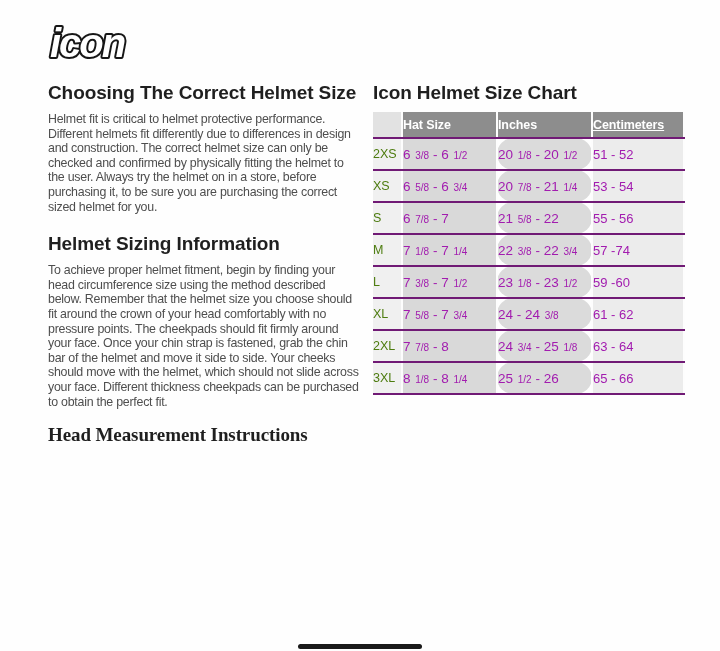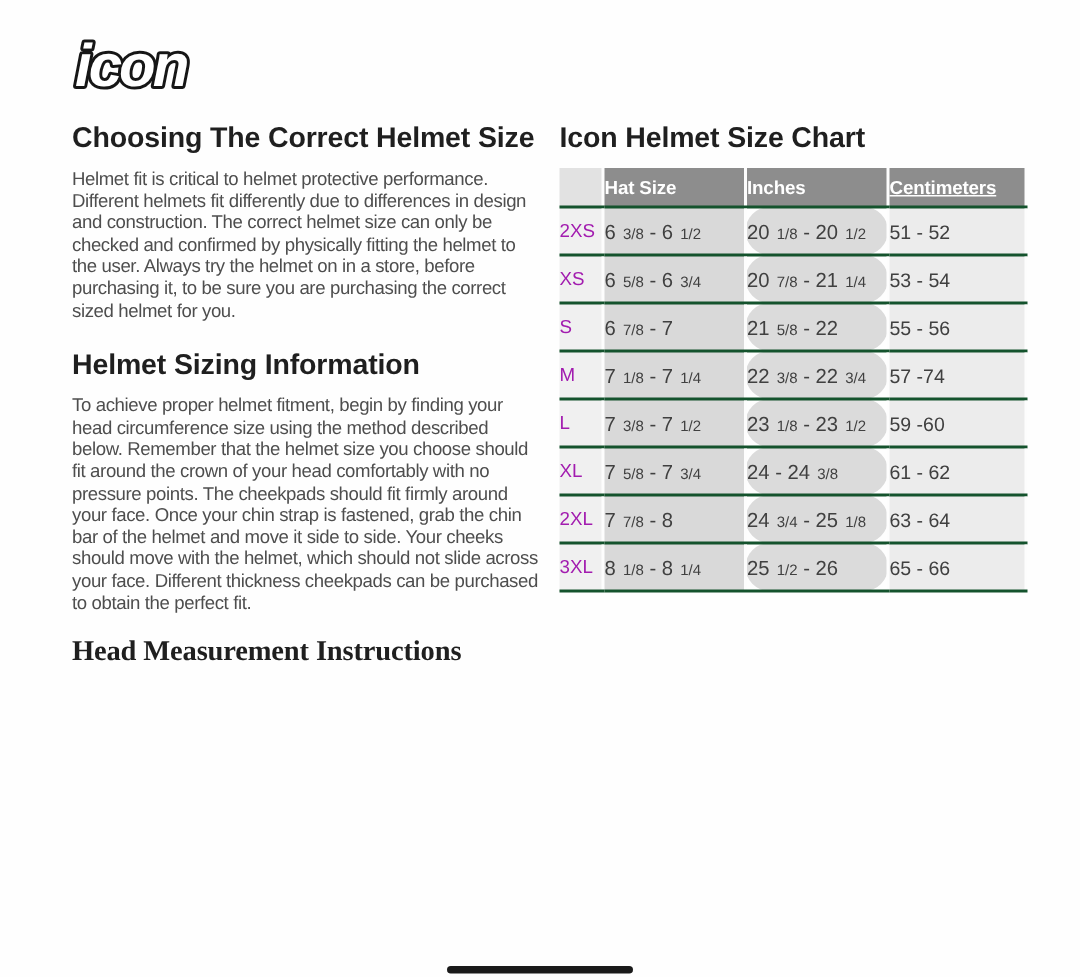--- a/index.html
+++ b/index.html
@@ -21,38 +21,38 @@
     color:#4e4e4e; letter-spacing:-0.25px;
   }
   .section { margin:0; }
   .section + .section { margin-top:21px; }
   .section:nth-of-type(3) { margin-top:17px;font-family:Liberation Serif, serif; }
   table.size-table {
     border-collapse:collapse; margin-top:9px; table-layout:fixed;
     width:306px;
   }
   table.size-table th, table.size-table td {
-    border-right:2px solid #fdfdfd; border-bottom:2px solid #14532d;
+    border-right:2px solid #fdfdfd; border-bottom:2px solid #701a75;
     padding:0; vertical-align:middle;
   }
   thead tr { height:26px; }
   tbody tr { height:32px; }
   th.corner { width:28px; background:#e2e2e2; }
   th.col-head {
     background:#8d8d8d; color:#ffffff; font-size:12.5px; font-weight:bold;
     text-align:left; padding-left:11px; letter-spacing:-0.1px;
   }
   th.col-head.w-hat { width:93px; }
   th.col-head.w-in  { width:93px; }
   th.col-head.w-cm  { width:90px;text-decoration:underline; }
   td.size-cell {
-    background:#f0f0f0; color:#a21caf; font-size:12.5px;
+    background:#f0f0f0; color:#4d7c0f; font-size:12.5px;
     padding-left:5px; font-weight:normal;
   }
-  td.val { color:#404040; font-size:13.5px; padding-left:11px; white-space:nowrap;margin-left:32px; }
+  td.val { color:#a21caf; font-size:13.5px; padding-left:11px; white-space:nowrap;margin-left:32px; }
   td.col-hat { background:#d9d9d9; }
   td.col-in  { background:#dbdbdb;border-radius:16px; }
   td.col-cm  { background:#ececec; font-size:13px; }
   td.val .frac { font-size:10px; margin-left:1px; }
   .home-bar {
     position:absolute; bottom:2px; left:50%; transform:translateX(-50%);
     width:124px; height:5px; background:#1a1a1a; border-radius:3px;
   }
 </style>
 </head>

